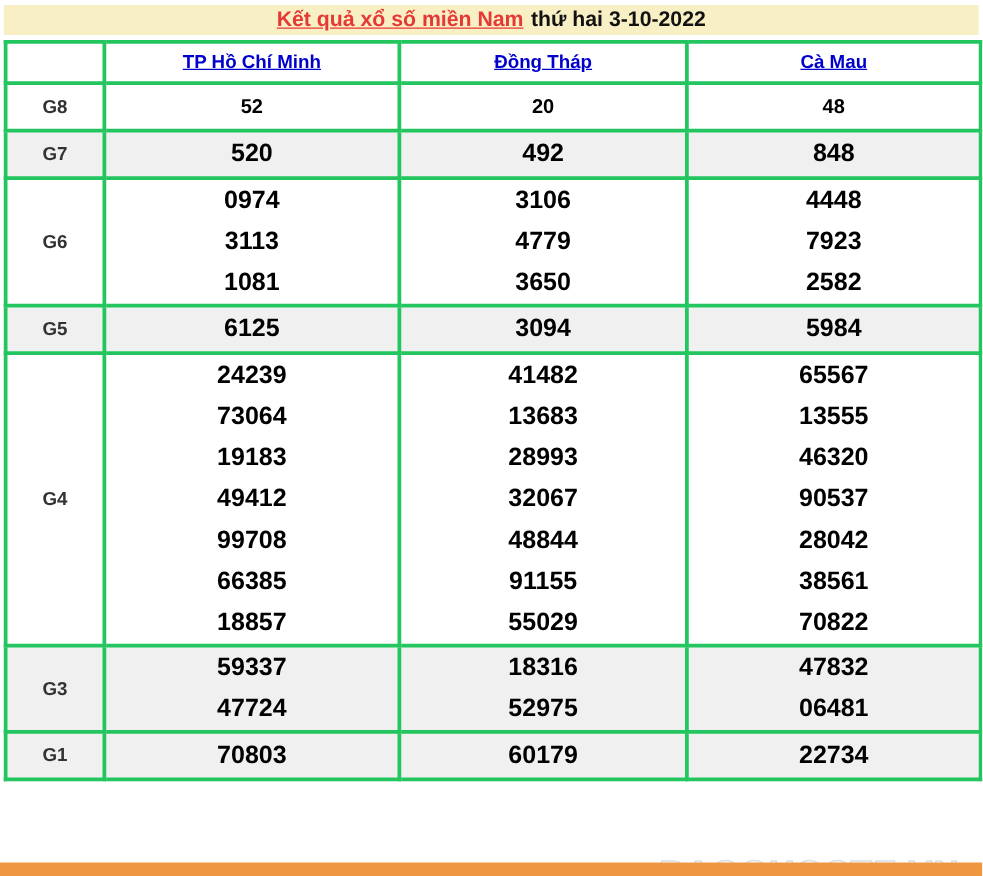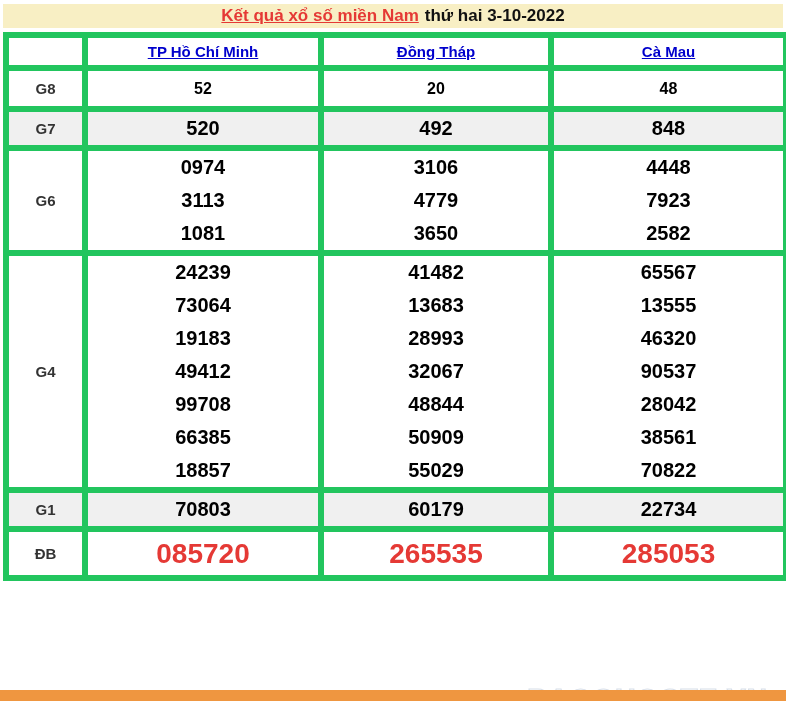--- a/index.html
+++ b/index.html
@@ -28,21 +28,21 @@
     text-decoration: underline;
     margin-right: 6px;
   }
   table.results {
     width: 780px;
     margin: 0 3px;
     border-collapse: collapse;
     table-layout: fixed;
   }
   table.results td, table.results th {
-    border: 6px solid #22c55e;
+    border: 3px solid #22c55e;
     text-align: center;
     padding: 0;
     vertical-align: middle;
     background-clip: padding-box;
   }
   tr.header-row { height: 33px; background: #ffffff; }
   tr.header-row a {
     color: #0000cc;
     text-decoration: underline;
     font-weight: bold;
@@ -153,72 +153,87 @@
             <div class="num">3106</div>
             <div class="num">4779</div>
             <div class="num">3650</div>
           </td>
           <td>
             <div class="num">4448</div>
             <div class="num">7923</div>
             <div class="num">2582</div>
           </td>
         </tr>
+        <tr class="shaded r-single">
+          <td class="label-cell">G5</td>
+          <td>
+            <div class="num">6125</div>
+          </td>
+          <td>
+            <div class="num">3094</div>
+          </td>
+          <td>
+            <div class="num">5984</div>
+          </td>
+        </tr>
         <tr>
           <td class="label-cell">G4</td>
           <td>
             <div class="num">24239</div>
             <div class="num">73064</div>
             <div class="num">19183</div>
             <div class="num">49412</div>
             <div class="num">99708</div>
             <div class="num">66385</div>
             <div class="num">18857</div>
           </td>
           <td>
             <div class="num">41482</div>
             <div class="num">13683</div>
             <div class="num">28993</div>
             <div class="num">32067</div>
             <div class="num">48844</div>
-            <div class="num">50909</div>
+            <div class="num">91155</div>
             <div class="num">55029</div>
           </td>
           <td>
             <div class="num">65567</div>
             <div class="num">13555</div>
             <div class="num">46320</div>
             <div class="num">90537</div>
             <div class="num">28042</div>
             <div class="num">38561</div>
             <div class="num">70822</div>
           </td>
         </tr>
+        <tr class="shaded">
+          <td class="label-cell">G3</td>
+          <td>
+            <div class="num">59337</div>
+            <div class="num">47724</div>
+          </td>
+          <td>
+            <div class="num">18316</div>
+            <div class="num">52975</div>
+          </td>
+          <td>
+            <div class="num">47832</div>
+            <div class="num">06481</div>
+          </td>
+        </tr>
         <tr class="shaded r-single">
           <td class="label-cell">G1</td>
           <td>
             <div class="num">70803</div>
           </td>
           <td>
             <div class="num">60179</div>
           </td>
           <td>
             <div class="num">22734</div>
-          </td>
-        </tr>
-        <tr class="db">
-          <td class="label-cell">ĐB</td>
-          <td>
-            <div class="num">085720</div>
-          </td>
-          <td>
-            <div class="num">265535</div>
-          </td>
-          <td>
-            <div class="num">285053</div>
           </td>
         </tr>
       </tbody>
   </table>
 
   <div class="watermark">BAOQUOCTE.VN</div>
   <div class="orange-bar"></div>
 </div>
 
 </body></html>

